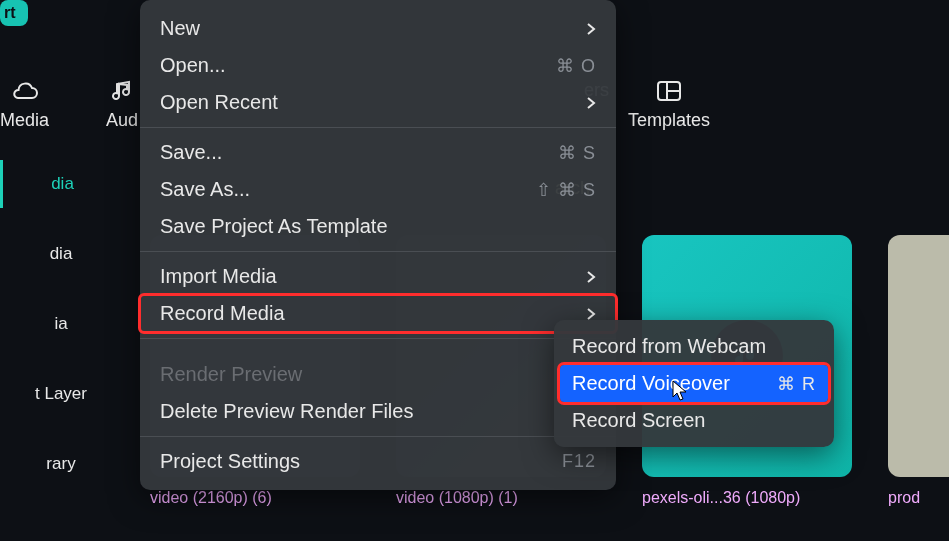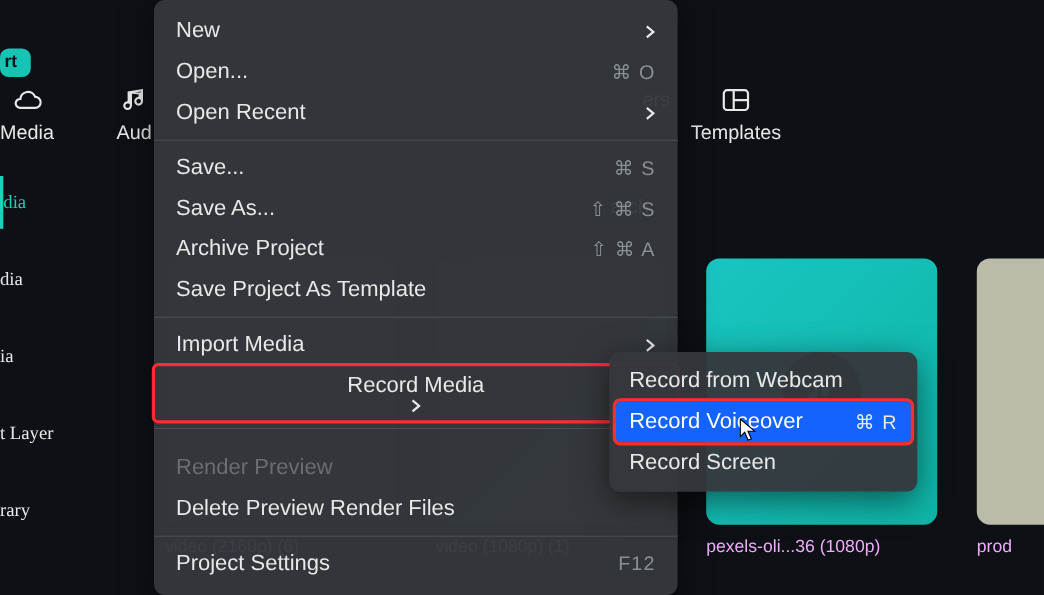--- a/index.html
+++ b/index.html
@@ -1,39 +1,39 @@
 <!DOCTYPE html>
 <html><head>
 <meta charset="utf-8">
 <style>
   * { margin: 0; padding: 0; box-sizing: border-box; font-family: -apple-system, BlinkMacSystemFont, "Segoe UI", sans-serif; }
   body { background: #0d1015; color: #e8e8e8; width: 949px; height: 541px; overflow: hidden; position: relative; }
 
   .topbar { position: absolute; top: 0; left: 0; right: 0; height: 140px; }
-  .btn-rt { position: absolute; top: 0; left: 0; background: #17c3b2; color: #0d1015; padding: 4px 12px 4px 4px; font-weight: 600; font-size: 16px; border-radius: 8px; margin-top: 44px; }
+  .btn-rt { position: absolute; top: 0; left: 0; background: #17c3b2; color: #0d1015; padding: 4px 12px 4px 4px; font-weight: 600; font-size: 16px; border-radius: 8px; }
   .tab { position: absolute; top: 80px; text-align: center; font-size: 18px; color: #e8e8e8; }
   .tab .ic { display: flex; justify-content: center; margin-bottom: 6px; height: 24px; }
   .tab-media { left: 0; }
   .tab-audio { left: 106px; }
   .tab-stickers { left: 584px; text-align: center; }
   .tab-templates { left: 628px; }
 
   .sidebar { position: absolute; left: 0; top: 160px; width: 132px; }
-  .sb-item { padding: 14px 10px 14px 0; font-size: 17px; color: #e8e8e8; text-align: left; margin-bottom: 22px; font-family: Liberation Serif, serif; }
+  .sb-item { padding: 14px 10px 14px 0; font-size: 17px; color: #e8e8e8; text-align: center; margin-bottom: 22px; }
   .sb-item.active { color: #1dd1b8; border-left: 3px solid #1dd1b8; }
 
   .search { position: absolute; left: 555px; top: 178px; font-size: 18px; color: #fef9c3; }
 
   .menu { position: absolute; left: 140px; top: 0; width: 476px; background: rgba(52,56,60,0.96); border-radius: 10px; padding: 10px 0; font-size: 20px; z-index: 50; box-shadow: 0 8px 30px rgba(0,0,0,0.5); }
   .menu .mi { display: flex; align-items: center; justify-content: space-between; padding: 7px 20px; color: #e8e8e8; cursor: default; }
   .menu .mi.disabled { color: #6a6d72; margin-top: 17px; }
   .menu .sep { height: 1px; background: #4a4e53; margin: 6px 0; }
   .menu .sc { color: #8a8f96; font-size: 18px; letter-spacing: 1px; }
   .menu .arrow svg { display: block; }
-  .menu .hl { outline: 3px solid #ff2d2d; outline-offset: -1px; border-radius: 4px; flex-direction: column; }
+  .menu .hl { outline: 3px solid #ff2d2d; outline-offset: -1px; border-radius: 4px; }
 
   .submenu { position: absolute; left: 554px; top: 320px; width: 280px; background: rgba(52,56,60,0.96); border-radius: 10px; padding: 8px 0; font-size: 20px; z-index: 60; box-shadow: 0 8px 30px rgba(0,0,0,0.5); }
   .submenu .mi { display: flex; align-items: center; justify-content: space-between; padding: 7px 18px; color: #e8e8e8; }
   .submenu .mi.sel { background: #1463ff; color: #fff; border-radius: 4px; margin: 0 6px; padding: 7px 12px; outline: 3px solid #ff2d2d; }
   .submenu .sc { color: #e8e8e8; font-size: 18px; letter-spacing: 1px; }
 
   .cursor { position: absolute; left: 672px; top: 380px; z-index: 70; }
 
   .thumbs { position: absolute; left: 150px; top: 235px; right: 0; display: flex; gap: 36px; z-index: 1; }
   .thumb { width: 210px; }
@@ -146,24 +146,20 @@
   <div class="sep"></div>
   <div class="mi">
     <span>Save...</span>
     <span class="sc">⌘ S</span>
   </div>
   <div class="mi">
     <span>Save As...</span>
     <span class="sc">⇧ ⌘ S</span>
   </div>
   <div class="mi">
-    <span>Archive Project</span>
-    <span class="sc">⇧ ⌘ A</span>
-  </div>
-  <div class="mi">
     <span>Save Project As Template</span>
   </div>
   <div class="sep"></div>
   <div class="mi">
     <span>Import Media</span>
     <span class="arrow">
         <svg width="10" height="14" viewBox="0 0 10 14">
           <path d="M2 2l6 5-6 5" fill="none" stroke="#e8e8e8" stroke-width="2"></path>
         </svg>
       </span>

